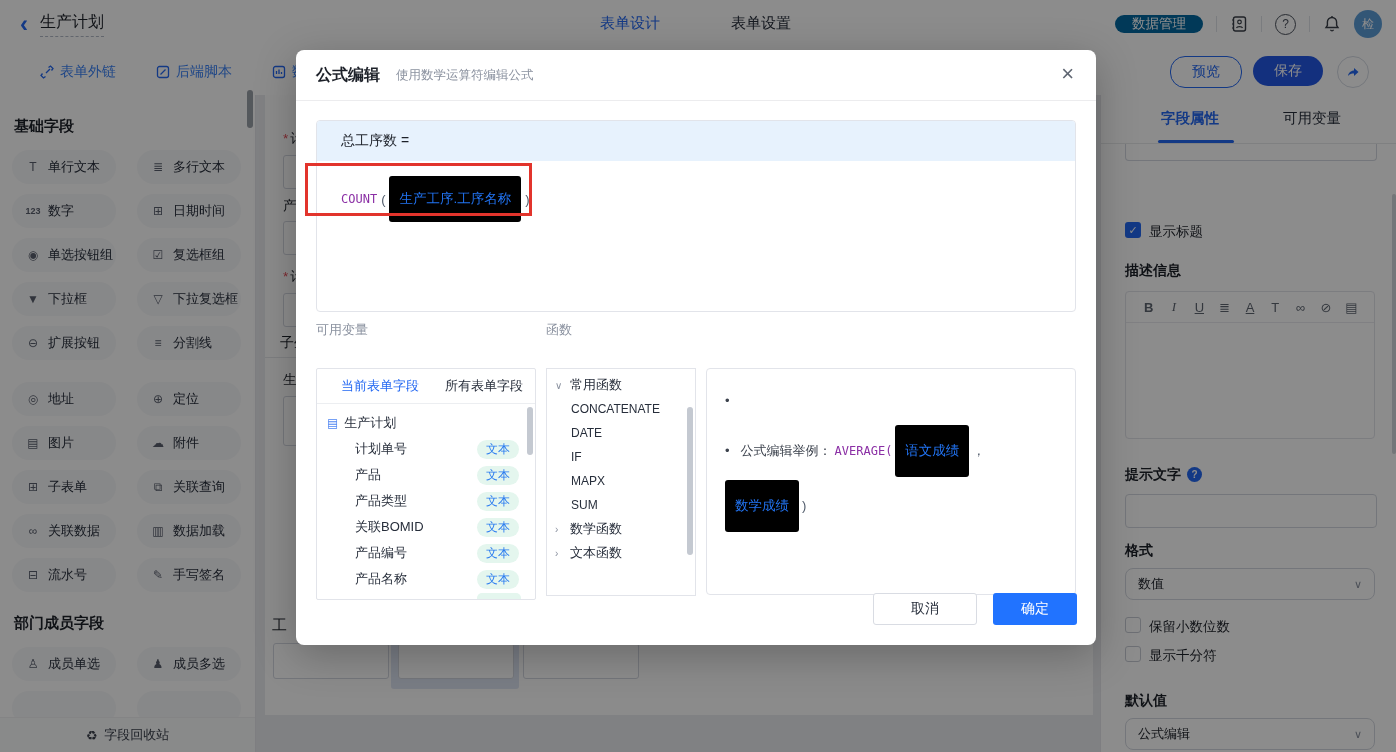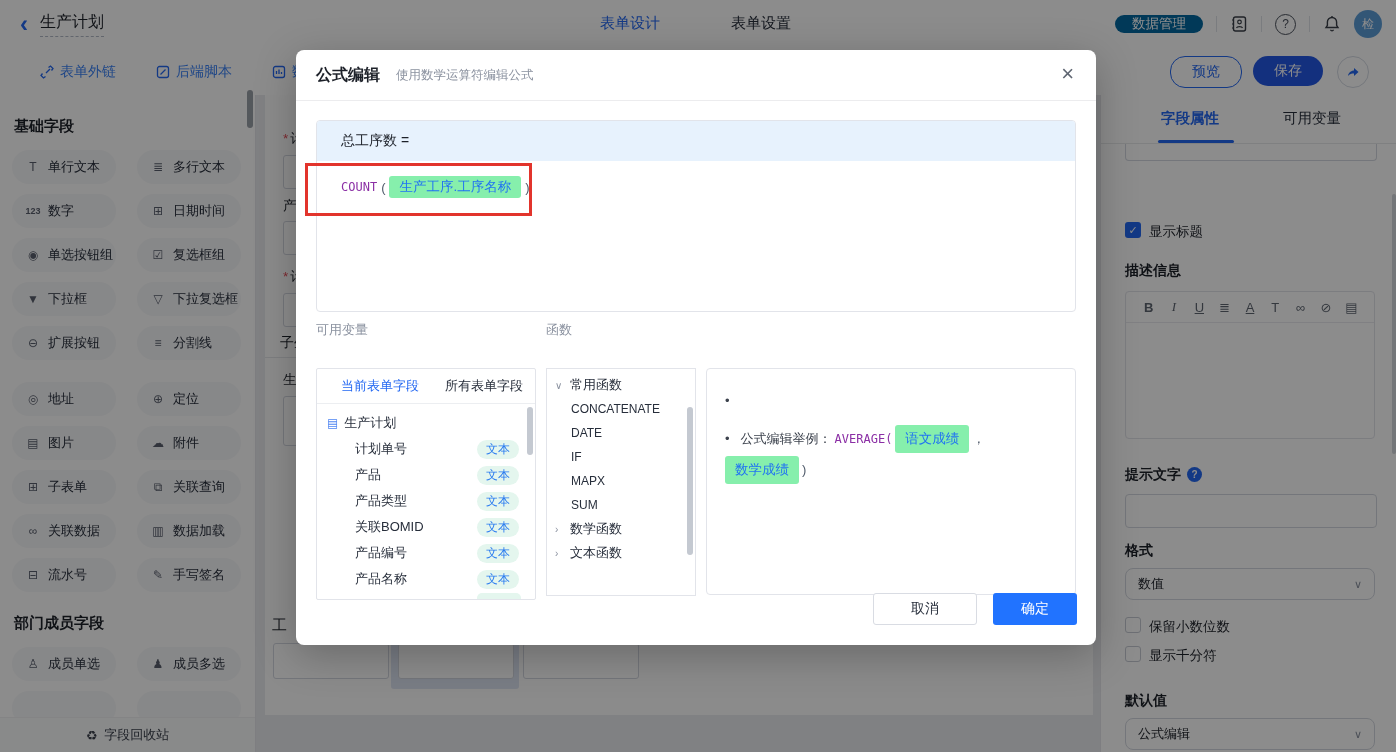--- a/index.html
+++ b/index.html
@@ -70,21 +70,21 @@
   .modal{position:absolute;left:296px;top:50px;width:800px;height:595px;background:#fff;border-radius:8px;z-index:20;box-shadow:0 10px 40px rgba(0,0,0,.25);}
   .m-head{height:50px;display:flex;align-items:center;padding:0 20px;border-bottom:1px solid #ececee;}
   .m-title{font-size:16px;font-weight:bold;color:#1d2129;}
   .m-sub{font-size:12.5px;color:#8a919f;margin-left:16px;}
   .m-close{position:absolute;right:22px;top:13px;font-size:22px;color:#5f6672;line-height:1;cursor:pointer;}
   .f-box{position:absolute;left:20px;top:70px;width:758px;height:190px;border:1px solid #e2e4ea;border-radius:4px;overflow:hidden;background:#fff;}
   .f-head{height:40px;background:#e7f2fd;display:flex;align-items:center;padding:0 24px;font-size:14px;color:#1d2129;}
   .f-body{padding:15px 24px;font-size:13px;display:flex;align-items:center;gap:4px;}
   .fn{font-family:"DejaVu Sans Mono","Liberation Mono",monospace;font-size:12px;color:#8b2fa5;}
   .paren{color:#4e5969;font-size:13px;}
-  .token{background:#86efac;color:#2173f2;border-radius:3px;padding:2px 10px;font-size:13.5px;}
+  .token{background:#000000;color:#2173f2;border-radius:3px;padding:14px 10px;font-size:13.5px;}
   .redbox{position:absolute;left:9px;top:113px;width:221px;height:47px;border:3px solid #e2342c;z-index:5;pointer-events:none;}
   .p-label{position:absolute;top:271px;font-size:13px;color:#8a919f;}
   .panel{position:absolute;top:293px;border:1px solid #e2e4ea;background:#fff;box-sizing:border-box;margin-top:25px;}
   .vars{left:20px;width:220px;height:232px;border-radius:2px;overflow:hidden;}
   .vtabs{height:34px;border-bottom:1px solid #eceef1;display:flex;align-items:center;font-size:13px;}
   .vtab-cur{color:#2468f2;margin-left:24px;}
   .vtab-all{color:#272e3b;margin-left:26px;}
   .vrow{height:26px;display:flex;align-items:center;font-size:13px;color:#272e3b;}
   .vroot{padding-left:10px;gap:6px;margin-top:6px;}
   .doc-ic{color:#5086f2;font-size:12px;}

